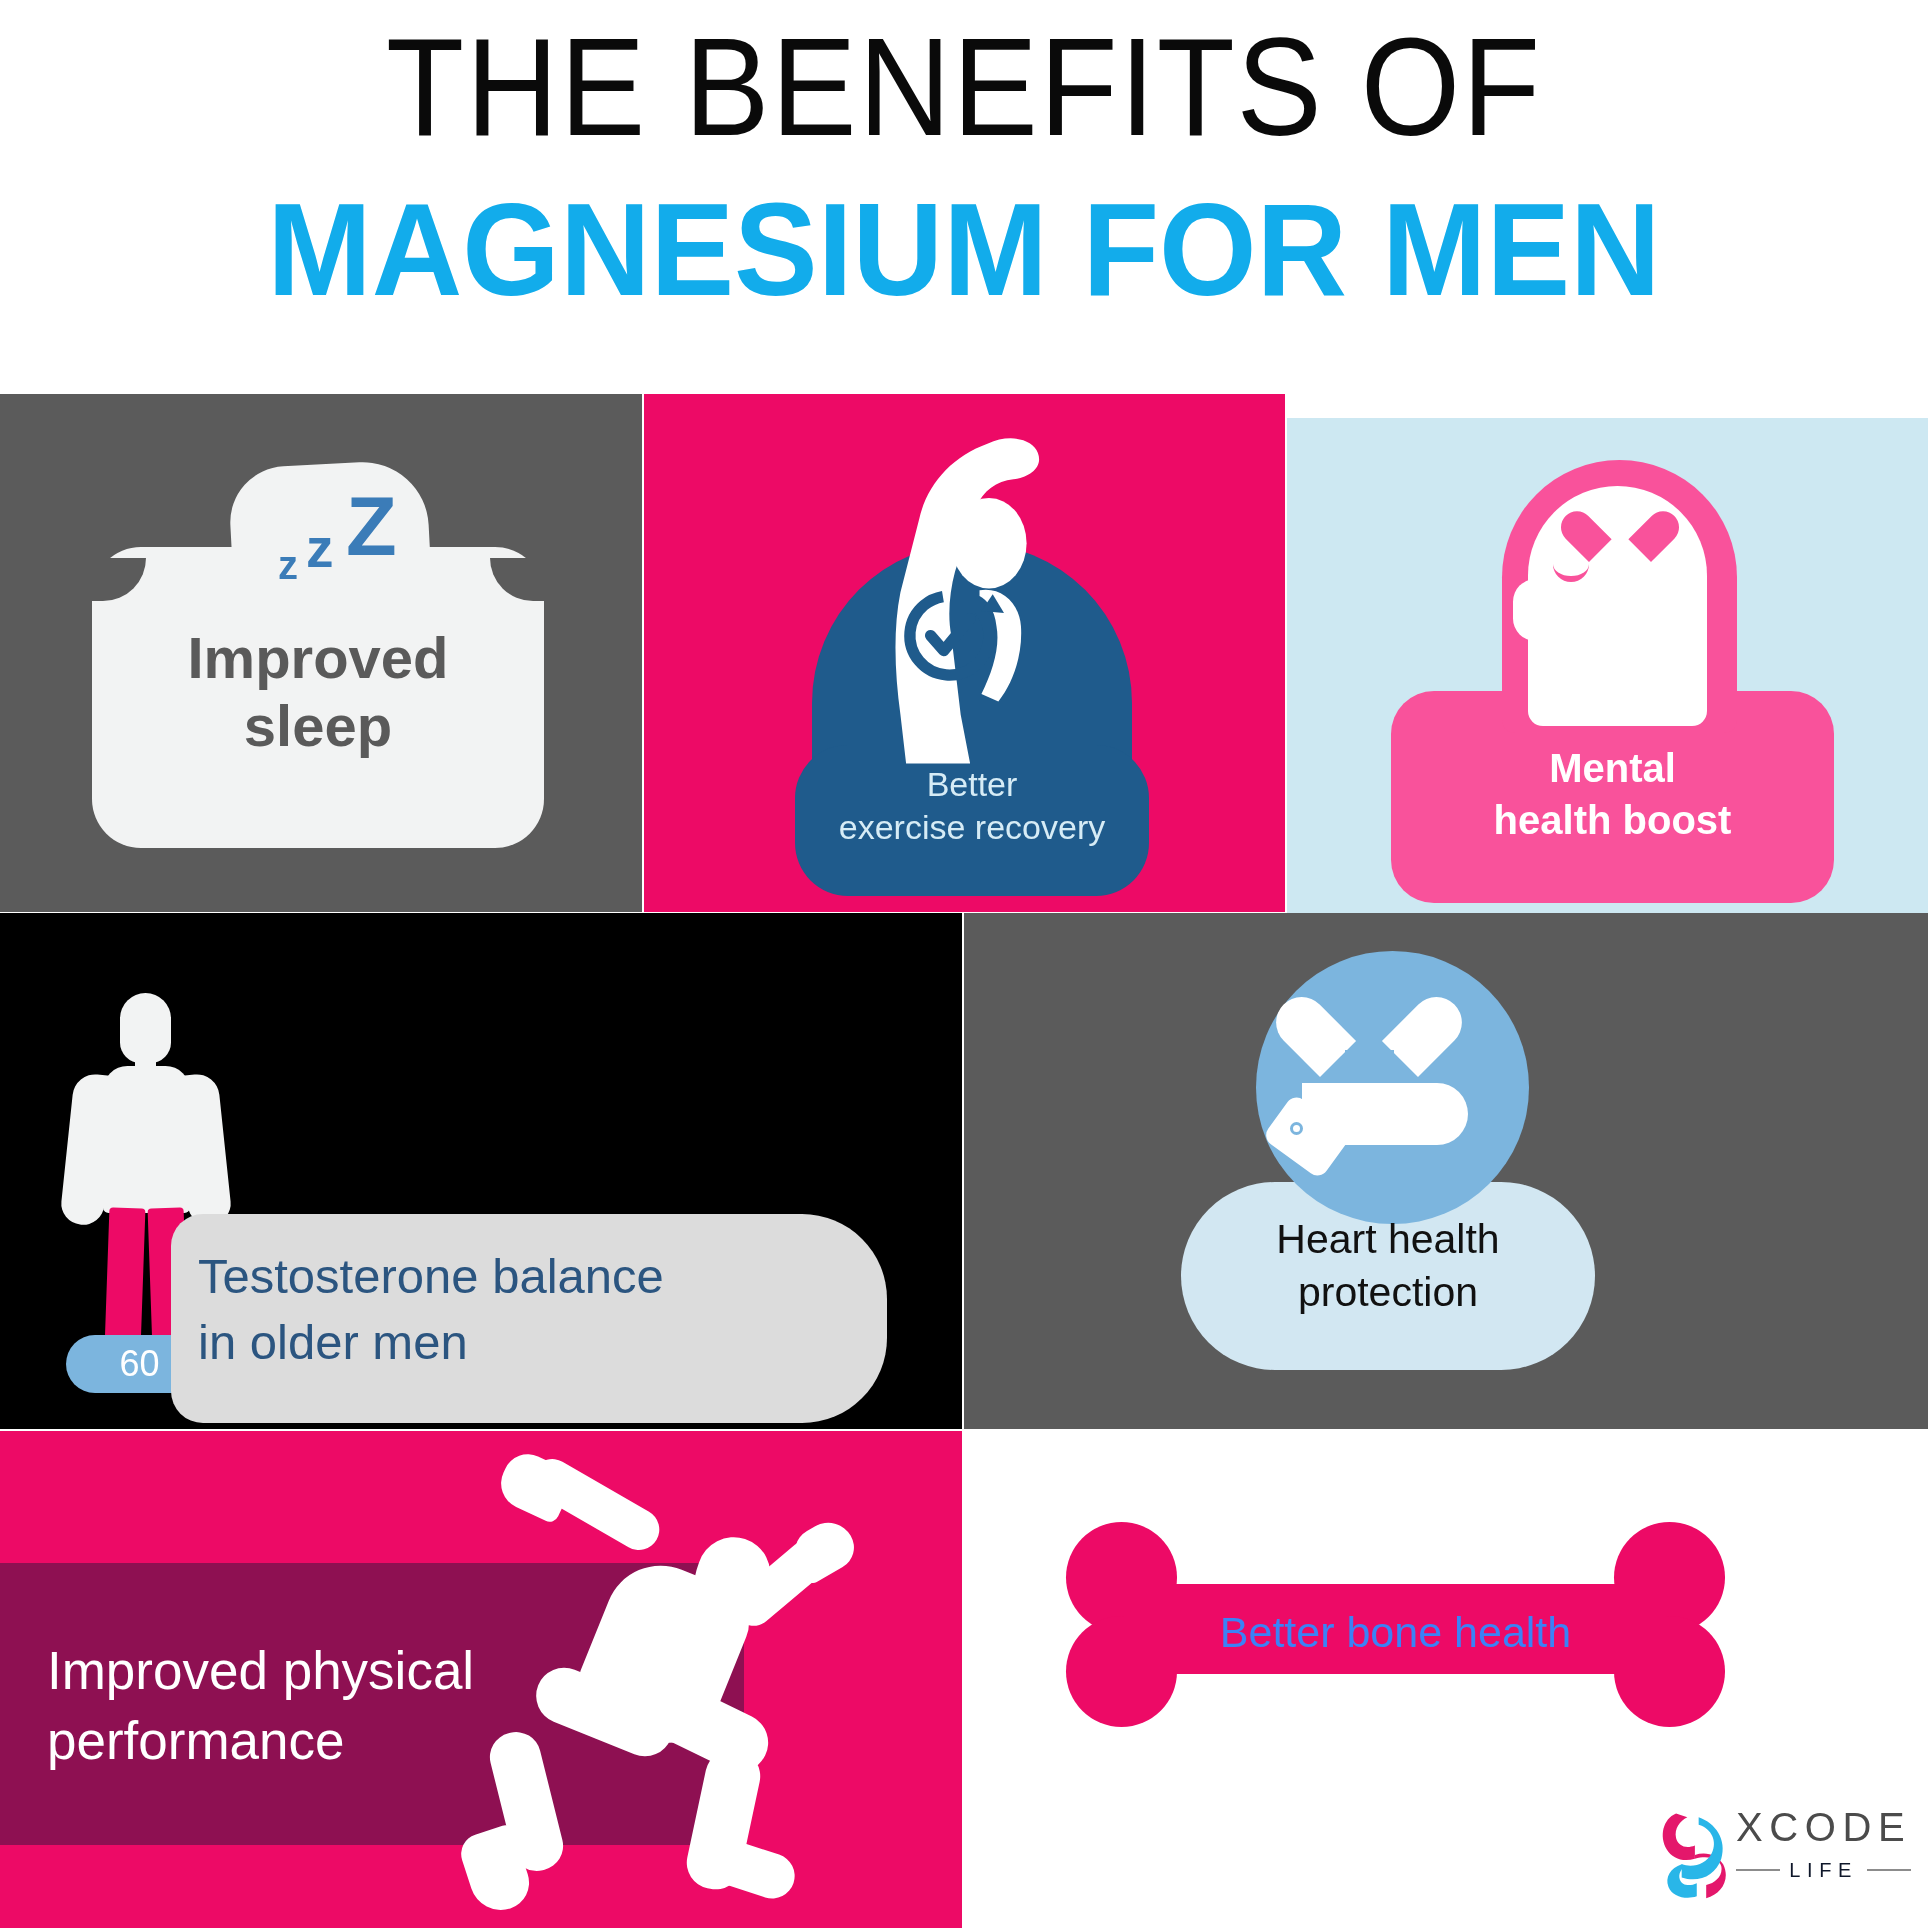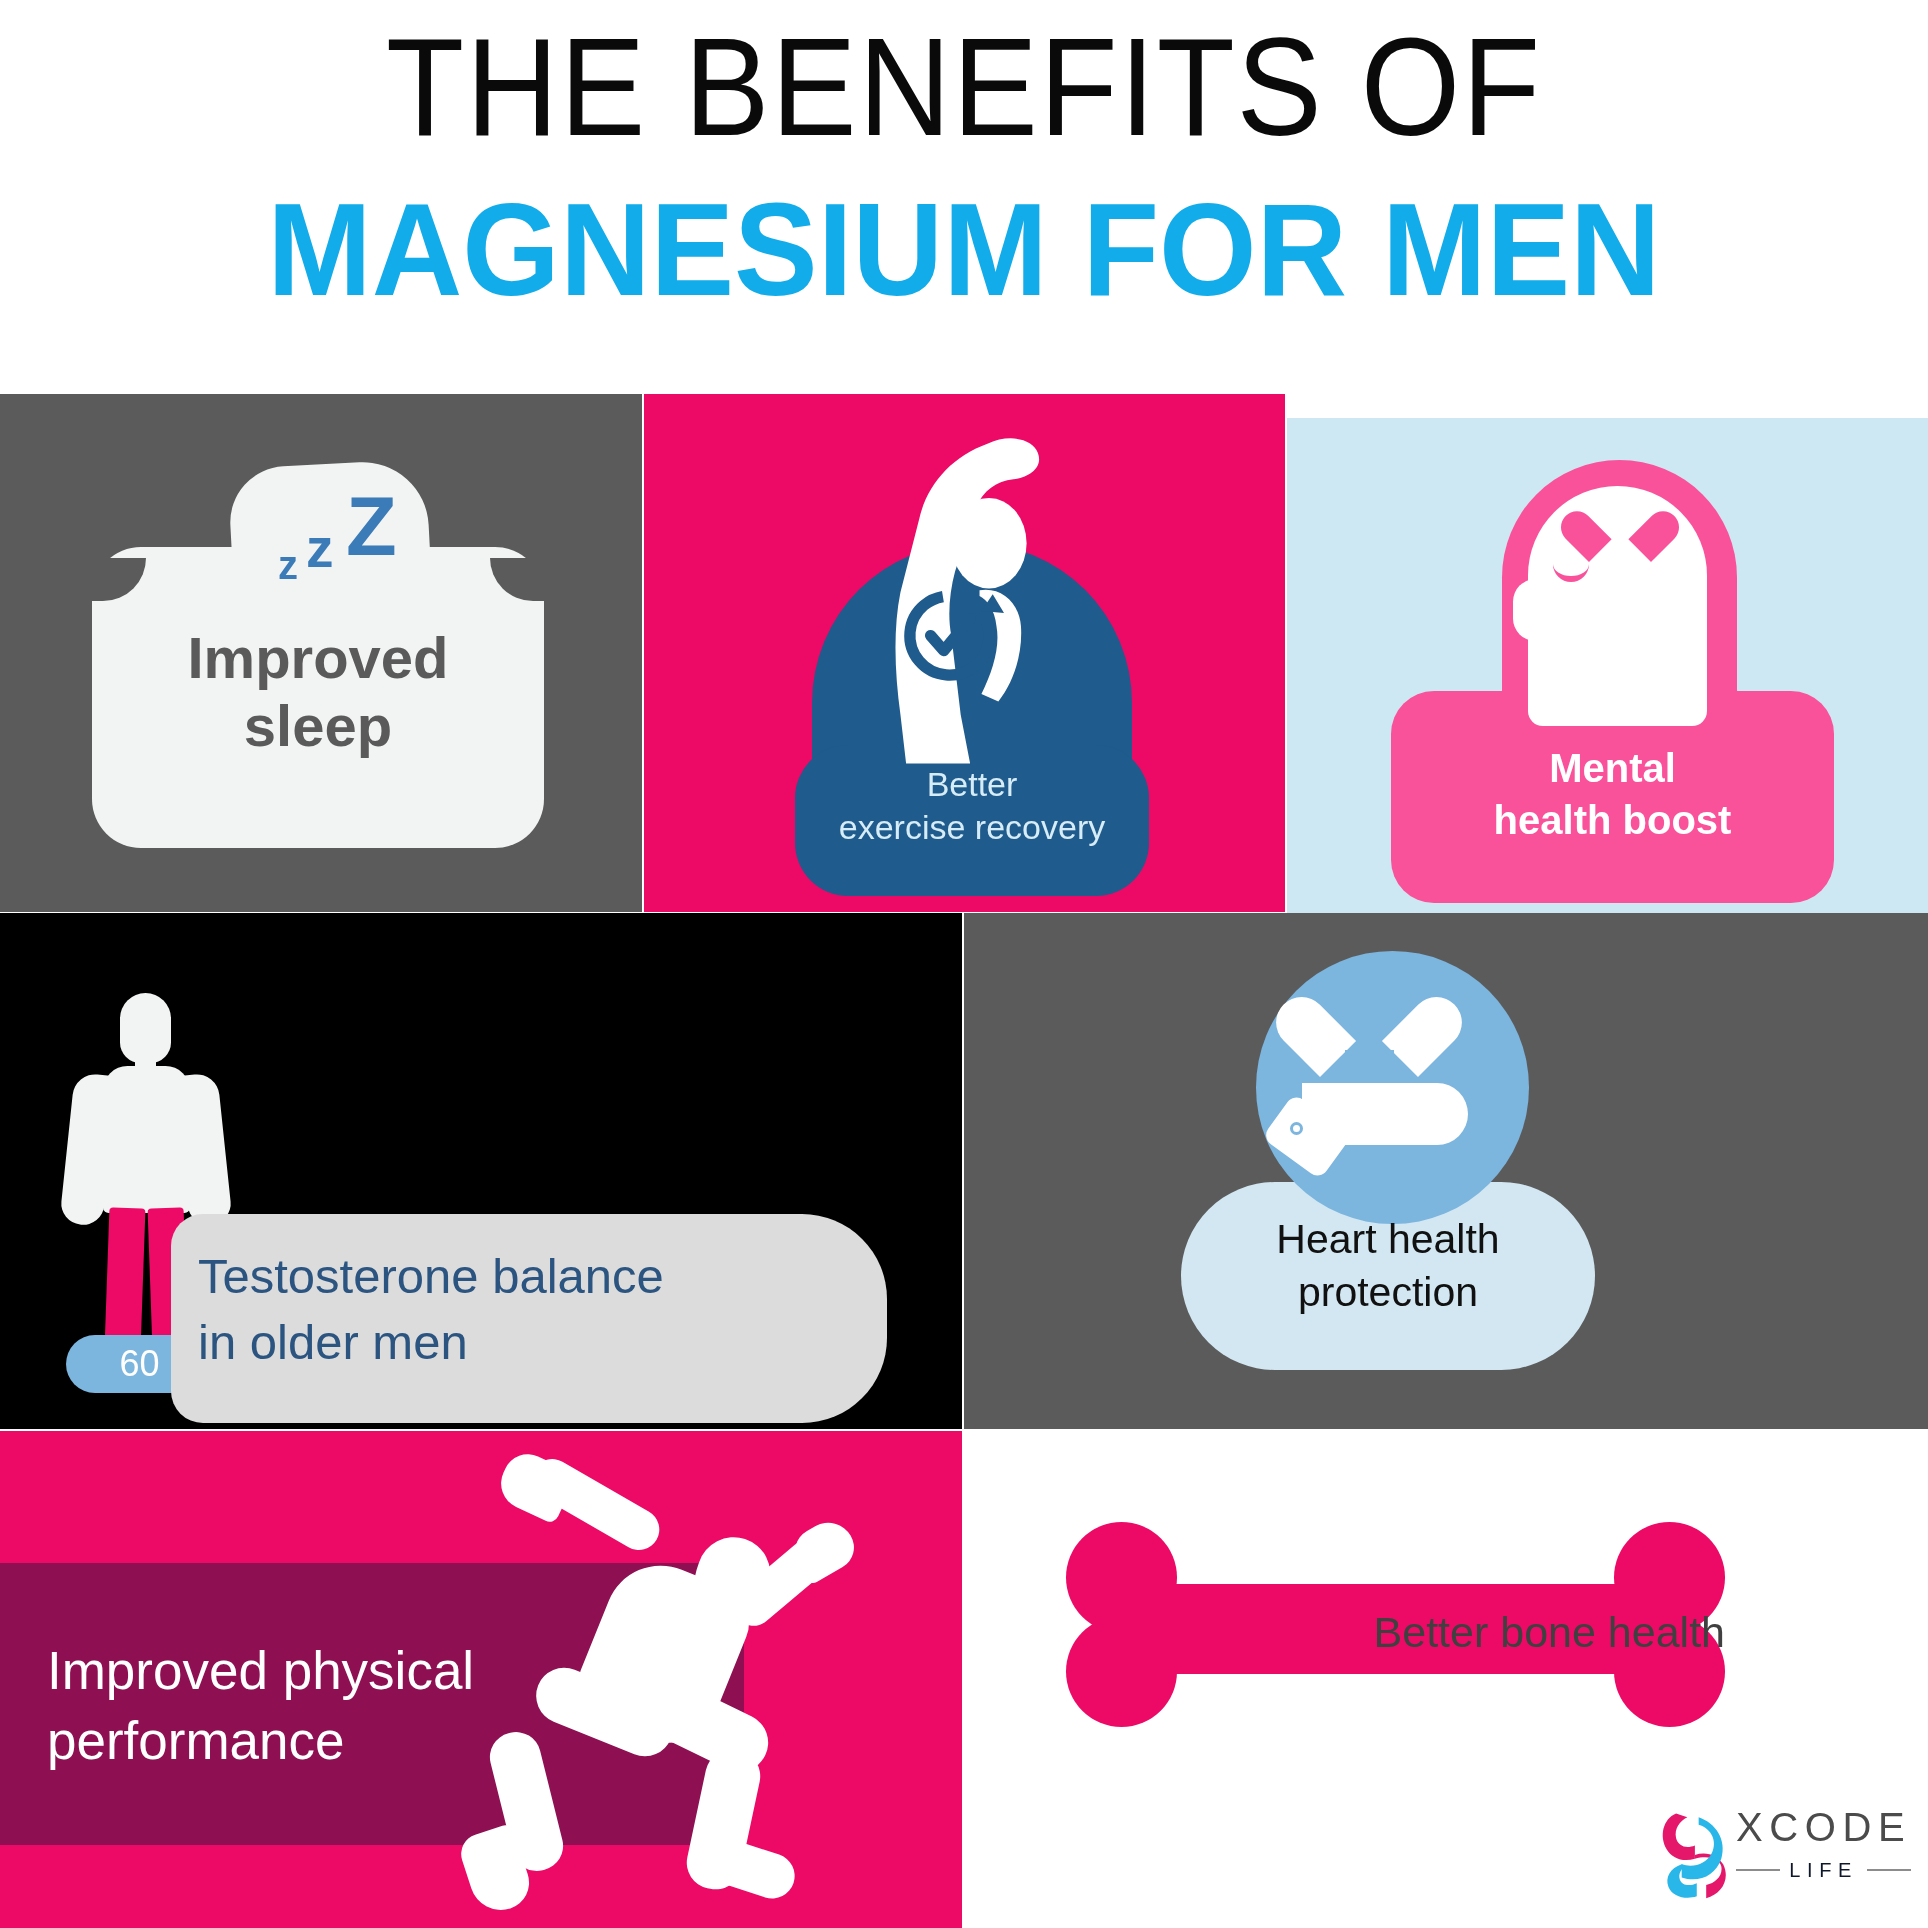--- a/index.html
+++ b/index.html
@@ -202,22 +202,22 @@
 
   
   .bone { position:absolute; left:102px; top:104px; width:659px; height:188px; }
   .bone-shaft { position:absolute; left:58px; top:49px; width:542px; height:90px; background:#ED0A66; }
   .bk { position:absolute; width:111px; height:111px; background:#ED0A66; border-radius:50%; }
   .bk-tl { left:0;   top:-13px; }
   .bk-bl { left:0;   top:81px;  }
   .bk-tr { right:0;  top:-13px; }
   .bk-br { right:0;  top:81px;  }
   .bone-label {
-    position:absolute; left:0; top:73px; width:659px; text-align:right;
-    font-size:43px; color:#404040;
+    position:absolute; left:0; top:73px; width:659px; text-align:center;
+    font-size:43px; color:#3b82f6;
   }
 
   
   .logo { position:absolute; left:1657px; top:1797px; width:252px; height:109px; }
   .logo-mark { position:absolute; left:0; top:7.5px; width:72px; height:98px; }
   .logo-text { position:absolute; left:79px; top:11.3px; }
   .logo-word { font-size:40px; letter-spacing:6.6px; color:#4B4B4B; font-weight:400; line-height:1; }
   .logo-sub { margin-top:11.3px; display:flex; align-items:center; gap:9.4px; }
   .logo-rule { flex:1; height:1.9px; background:#8C8C8C; }
   .logo-life { font-size:20px; letter-spacing:6.6px; color:#0f172a; }

